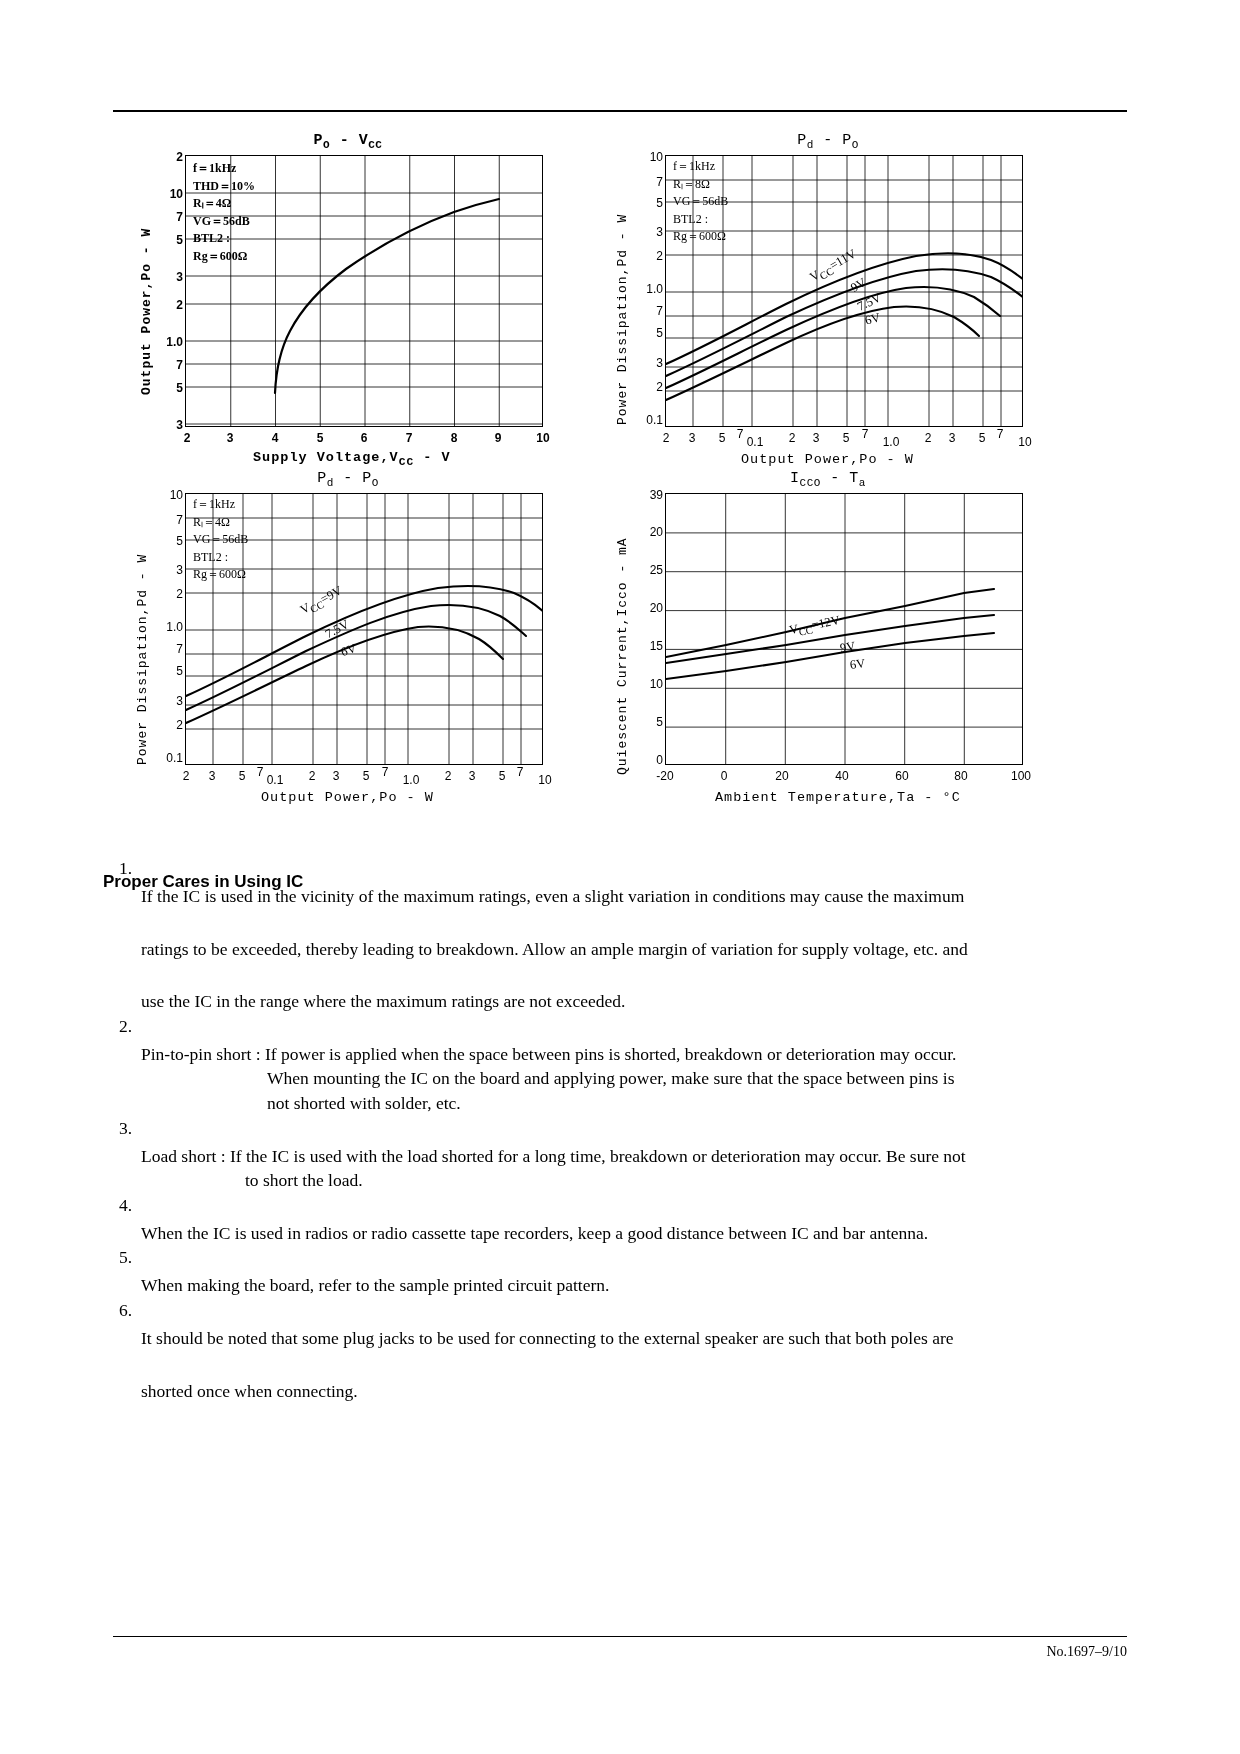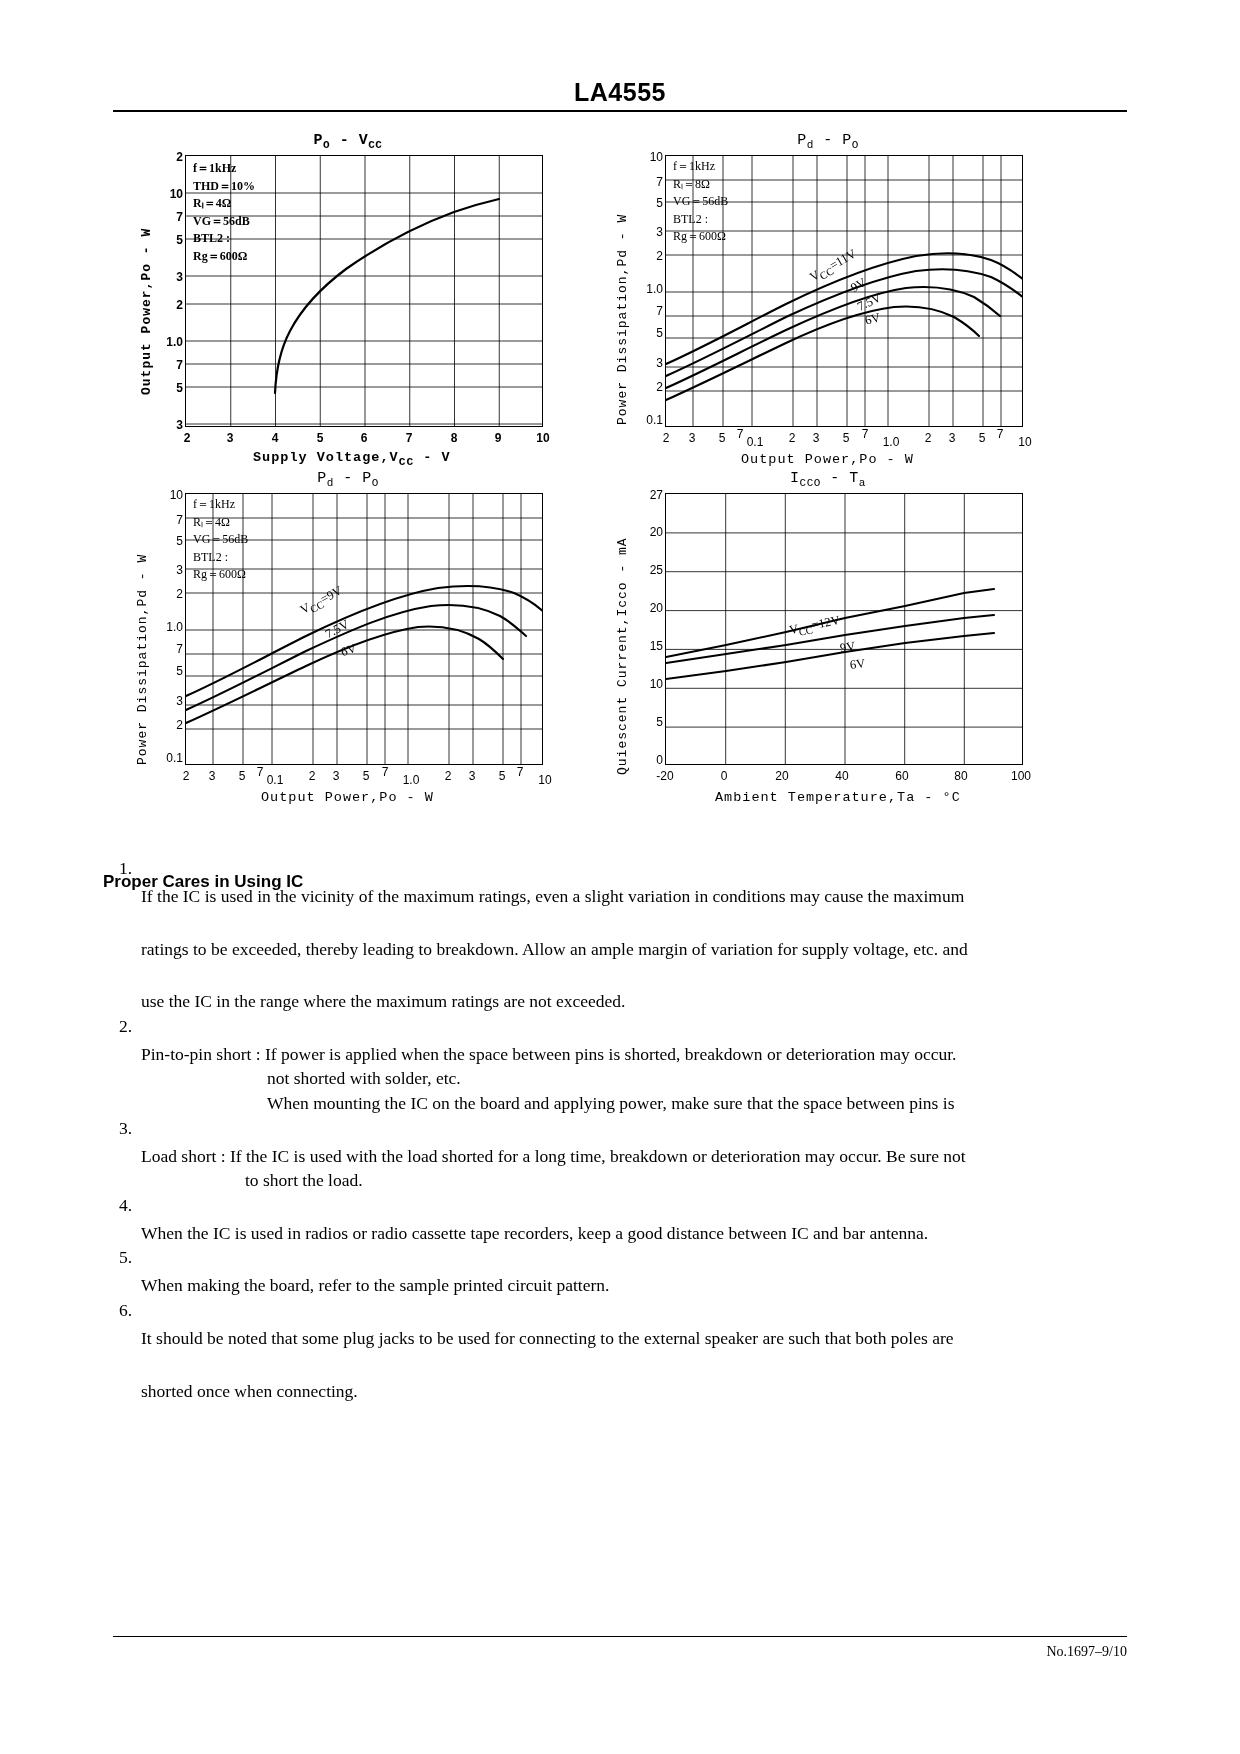--- a/index.html
+++ b/index.html
@@ -147,21 +147,20 @@
   .note .body { flex: 1 1 auto; }
   .note .body .ind1 { display: block; text-indent: 0; margin-top: 28px; }
   .note .body .hang { display: block; padding-left: 126px; }
   .note .body .hang2 { display: block; padding-left: 104px; }
 </style>
 </head>
 <body>
 
 <div class="page">
 
-  <div class="doc-title">LA4555</div>
   <div class="header-rule"></div>
 
   <div class="charts">
 
     <div class="chart" style="left:0px; top:0px; width:470px; height:340px;font-weight:bold;">
       <div class="chart-title" style="left:0;top:2px;">
         <span>P</span><sub>O</sub><span> - V</span><sub>CC</sub>
       </div>
 
       <div class="ylabel" style="left:26px; top:55px; height:210px;">Output Power,Po - W</div>
@@ -414,21 +413,21 @@
       </div>
     </div>
 
     <div class="chart" style="left:480px; top:340px; width:470px; height:340px;">
       <div class="chart-title" style="left:0;top:0px;">
         <span>I</span><sub>CCO</sub><span> - T</span><sub>a</sub>
       </div>
 
       <div class="ylabel" style="left:22px; top:35px; height:270px;">Quiescent Current,Icco - mA</div>
 
-      <div class="tick y" style="left:40px; top:18px; width:30px;">27</div>
+      <div class="tick y" style="left:40px; top:18px; width:30px;">39</div>
       <div class="tick y" style="left:40px; top:55px; width:30px;">20</div>
       <div class="tick y" style="left:40px; top:93px; width:30px;">25</div>
       <div class="tick y" style="left:40px; top:131px; width:30px;">20</div>
       <div class="tick y" style="left:40px; top:169px; width:30px;">15</div>
       <div class="tick y" style="left:40px; top:207px; width:30px;">10</div>
       <div class="tick y" style="left:40px; top:245px; width:30px;">5</div>
       <div class="tick y" style="left:40px; top:283px; width:30px;">0</div>
 
       <div class="plot" style="left:72px; top:23px; width:358px; height:272px;">
         <svg width="358" height="272" viewBox="0 0 358 272">
@@ -489,22 +488,22 @@
         <span class="ind1">If the IC is used in the vicinity of the maximum ratings, even a slight variation in conditions may cause the maximum</span>
         <span class="ind1">ratings to be exceeded, thereby leading to breakdown. Allow an ample margin of variation for supply voltage, etc. and</span>
         <span class="ind1">use the IC in the range where the maximum ratings are not exceeded.</span>
       </div>
     </div>
 
     <div class="note">
       <div class="num">2.</div>
       <div class="body">
         <span class="ind1">Pin-to-pin short : If power is applied when the space between pins is shorted, breakdown or deterioration may occur.</span>
+        <span class="hang">When mounting the IC on the board and applying power, make sure that the space between pins is</span>
         <span class="hang">not shorted with solder, etc.</span>
-        <span class="hang">When mounting the IC on the board and applying power, make sure that the space between pins is</span>
       </div>
     </div>
 
     <div class="note">
       <div class="num">3.</div>
       <div class="body">
         <span class="ind1">Load short : If the IC is used with the load shorted for a long time, breakdown or deterioration may occur. Be sure not</span>
         <span class="hang2">to short the load.</span>
       </div>
     </div>

